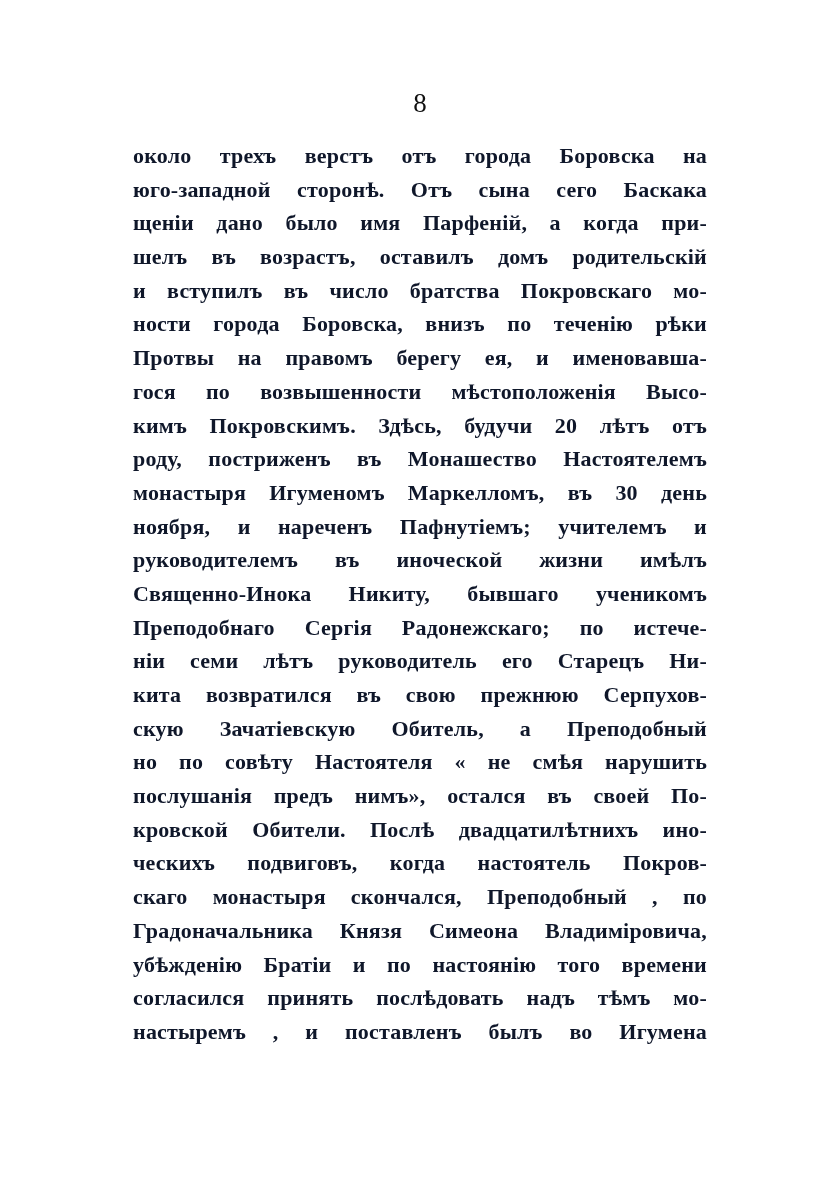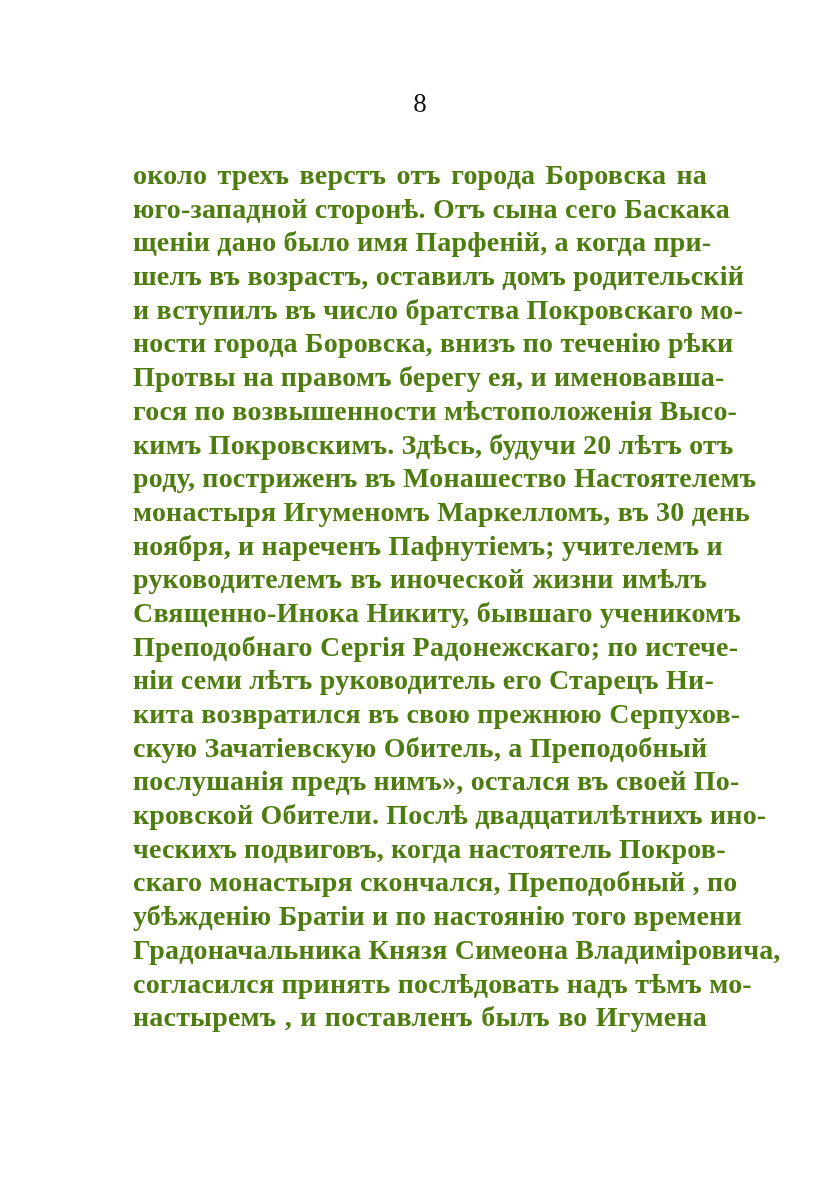--- a/index.html
+++ b/index.html
@@ -10,24 +10,23 @@
   }
   .page-number {
     position: absolute; left: 0; width: 840px; top: 88px;
     text-align: center;
     font-family: "Liberation Serif", "DejaVu Serif", serif;
     font-size: 27px; color: #111;
   }
   .body-text {
     position: absolute; left: 133px; top: 139px; width: 574px;
     font-family: "Liberation Serif", "DejaVu Serif", serif;
-    font-size: 28px; line-height: 33.7px; color: #4d7c0f;
+    font-size: 22px; line-height: 33.7px; color: #0f172a;
     font-weight: bold;
     letter-spacing: 0.2px;
-    margin-top: 19px;
   }
   .line {
     display: block; white-space: nowrap;
     text-align: justify; text-align-last: justify;
     height: 33.7px;
   }
   .line.last { text-align-last: justify; }
 </style>
 </head>
 <body>
@@ -46,22 +45,23 @@
     <span class="line">кимъ Покровскимъ. Здѣсь, будучи 20 лѣтъ отъ</span>
     <span class="line">роду, постриженъ въ Монашество Настоятелемъ</span>
     <span class="line">монастыря Игуменомъ Маркелломъ, въ 30 день</span>
     <span class="line">ноября, и нареченъ Пафнутіемъ; учителемъ и</span>
     <span class="line">руководителемъ въ иноческой жизни имѣлъ</span>
     <span class="line">Священно-Инока Никиту, бывшаго ученикомъ</span>
     <span class="line">Преподобнаго Сергія Радонежскаго; по истече-</span>
     <span class="line">ніи семи лѣтъ руководитель его Старецъ Ни-</span>
     <span class="line">кита возвратился въ свою прежнюю Серпухов-</span>
     <span class="line">скую Зачатіевскую Обитель, а Преподобный</span>
+    <span class="line">но по совѣту Настоятеля « не смѣя нарушить</span>
     <span class="line">послушанія предъ нимъ», остался въ своей По-</span>
     <span class="line">кровской Обители. Послѣ двадцатилѣтнихъ ино-</span>
     <span class="line">ческихъ подвиговъ, когда настоятель Покров-</span>
     <span class="line">скаго монастыря скончался, Преподобный , по</span>
+    <span class="line">Градоначальника Князя Симеона Владиміровича,</span>
     <span class="line">убѣжденію Братіи и по настоянію того времени</span>
-    <span class="line">Градоначальника Князя Симеона Владиміровича,</span>
     <span class="line">согласился принять послѣдовать надъ тѣмъ мо-</span>
     <span class="line last">настыремъ , и поставленъ былъ во Игумена</span>
   </div>
 </div>
 
 </body></html>

